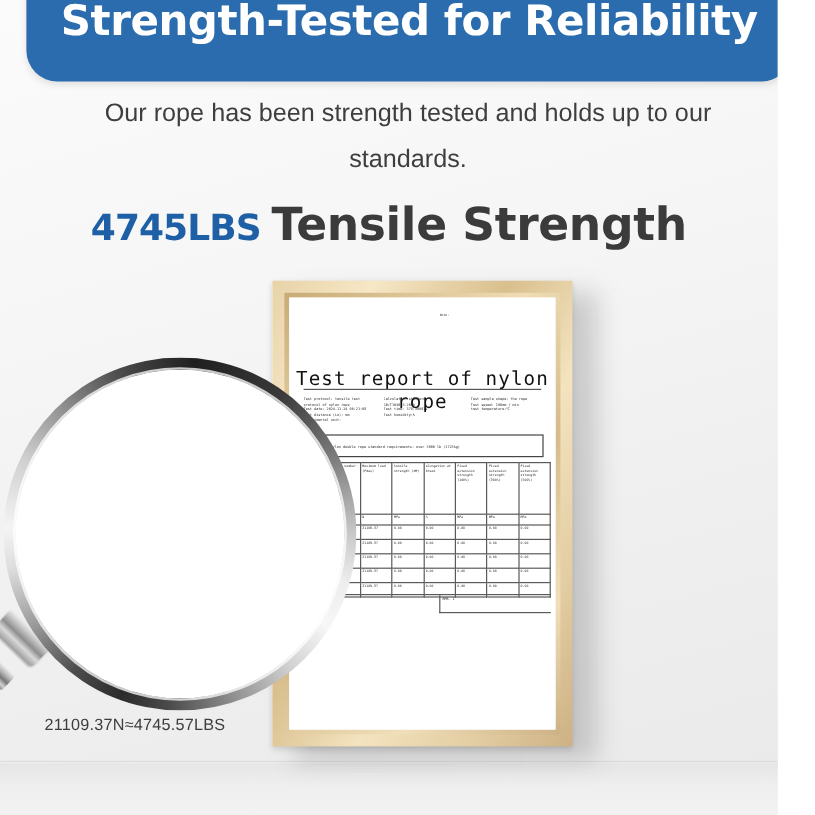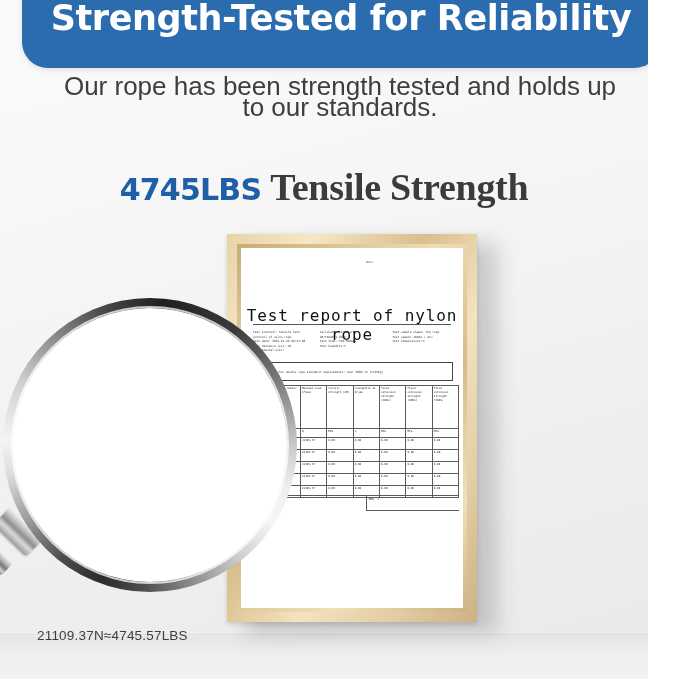--- a/index.html
+++ b/index.html
@@ -22,28 +22,28 @@
   
   .banner{position:absolute;left:22px;top:-14px;width:638px;height:82px;
     background:#2a6cad;border-radius:0 0 26px 26px;
     box-shadow:0 2px 6px rgba(0,0,0,.10);}
   .banner-text{position:absolute;left:0;right:0;top:12px;text-align:center;
     color:#ffffff;font-weight:800;font-size:35px;letter-spacing:-0.4px;
     font-family:"DejaVu Sans",sans-serif;white-space:nowrap;}
 
   
   .subtitle{position:absolute;left:60px;top:76px;width:560px;text-align:center;
-    color:#3e3e3e;font-size:26px;line-height:21px;font-weight:400;
+    color:#3e3e3e;font-size:21px;line-height:38px;font-weight:400;
     font-family:"Liberation Sans",sans-serif;}
 
   
   .headline{position:absolute;left:0;right:0;top:165px;text-align:center;
     white-space:nowrap;font-family:"DejaVu Sans",sans-serif;}
   .hl-num{font-size:30px;font-weight:800;color:#1f5fa6;letter-spacing:-0.8px;}
-  .hl-rest{font-size:38px;font-weight:700;color:#3b3b3b;letter-spacing:-0.3px;margin-left:9px;font-family:Liberation Serif, serif;}
+  .hl-rest{font-size:38px;font-weight:700;color:#3b3b3b;letter-spacing:-0.3px;margin-left:9px;}
 
   
   .frame-shadow{position:absolute;left:232px;top:238px;width:252px;height:390px;
     background:rgba(60,60,60,.22);filter:blur(10px);border-radius:2px;
     transform:translate(14px,6px) skewY(-0.4deg);}
   .frame{position:absolute;left:227px;top:234px;width:250px;height:388px;
     background:linear-gradient(120deg,#e8d3a8 0%,#f6e7c6 18%,#d9bf8d 42%,#f3e3bf 62%,#e3cda2 82%,#cdb184 100%);
     box-shadow:0 2px 5px rgba(0,0,0,.14);}
   .frame-inner-bevel{position:absolute;left:10px;top:10px;right:10px;bottom:10px;
     background:linear-gradient(140deg,#c8ab76 0%,#efdcb4 30%,#d6bb8a 55%,#f0dfb9 80%,#cdb184 100%);}
@@ -122,21 +122,21 @@
     box-shadow:0 1px 3px rgba(0,0,0,.35);}
   .mag-ferrule{position:absolute;left:-8px;top:222px;width:46px;height:24px;
     background:linear-gradient(180deg,#f2f2f2 0%,#c7c7c7 22%,#8e8e8e 48%,#d9d9d9 70%,#9c9c9c 100%);
     border-radius:4px;transform:rotate(44deg);transform-origin:50% 50%;
     box-shadow:0 1px 2px rgba(0,0,0,.3);}
   .mag-shaft{position:absolute;left:-34px;top:248px;width:44px;height:17px;
     background:linear-gradient(180deg,#ededed 0%,#b6b6b6 28%,#777 52%,#cfcfcf 76%,#8a8a8a 100%);
     border-radius:3px;transform:rotate(44deg);transform-origin:50% 50%;}
 
   
-  .caption{position:absolute;left:37px;top:628px;font-size:13.5px;color:#3d3d3d;
+  .caption{position:absolute;left:37px;top:596px;font-size:13.5px;color:#3d3d3d;
     font-family:"Liberation Sans",sans-serif;letter-spacing:.2px;}
 </style>
 </head>
 <body>
 
 <div id="stage">
 
   <div class="wall"></div>
   <div class="floorline"></div>
   <div class="floor"></div>

